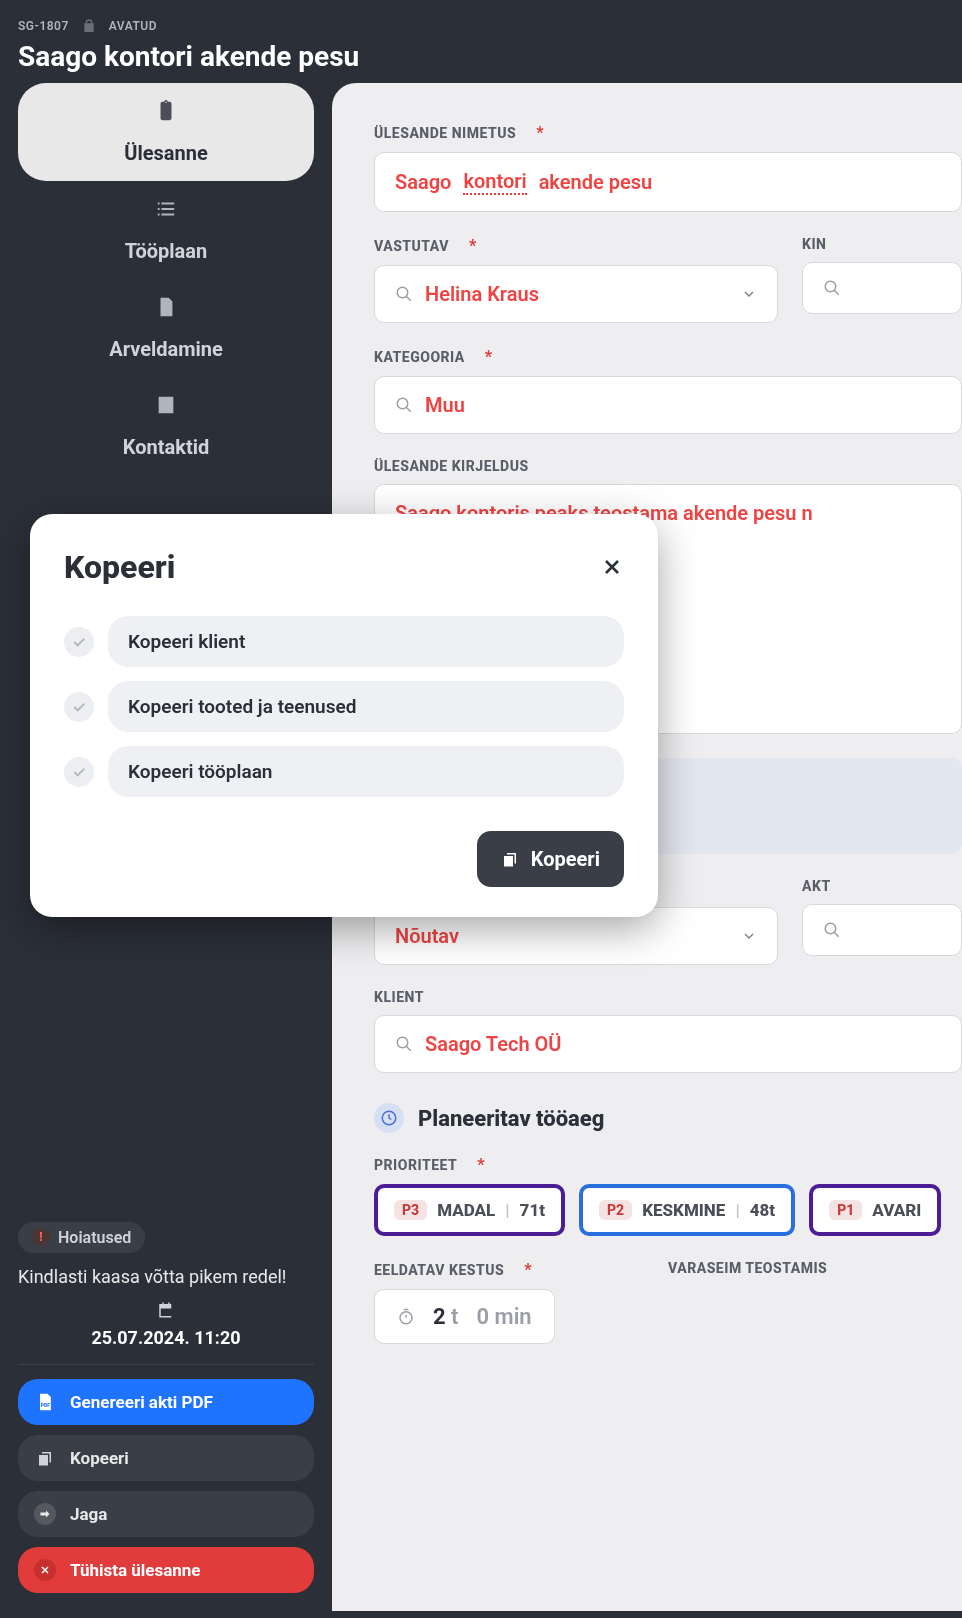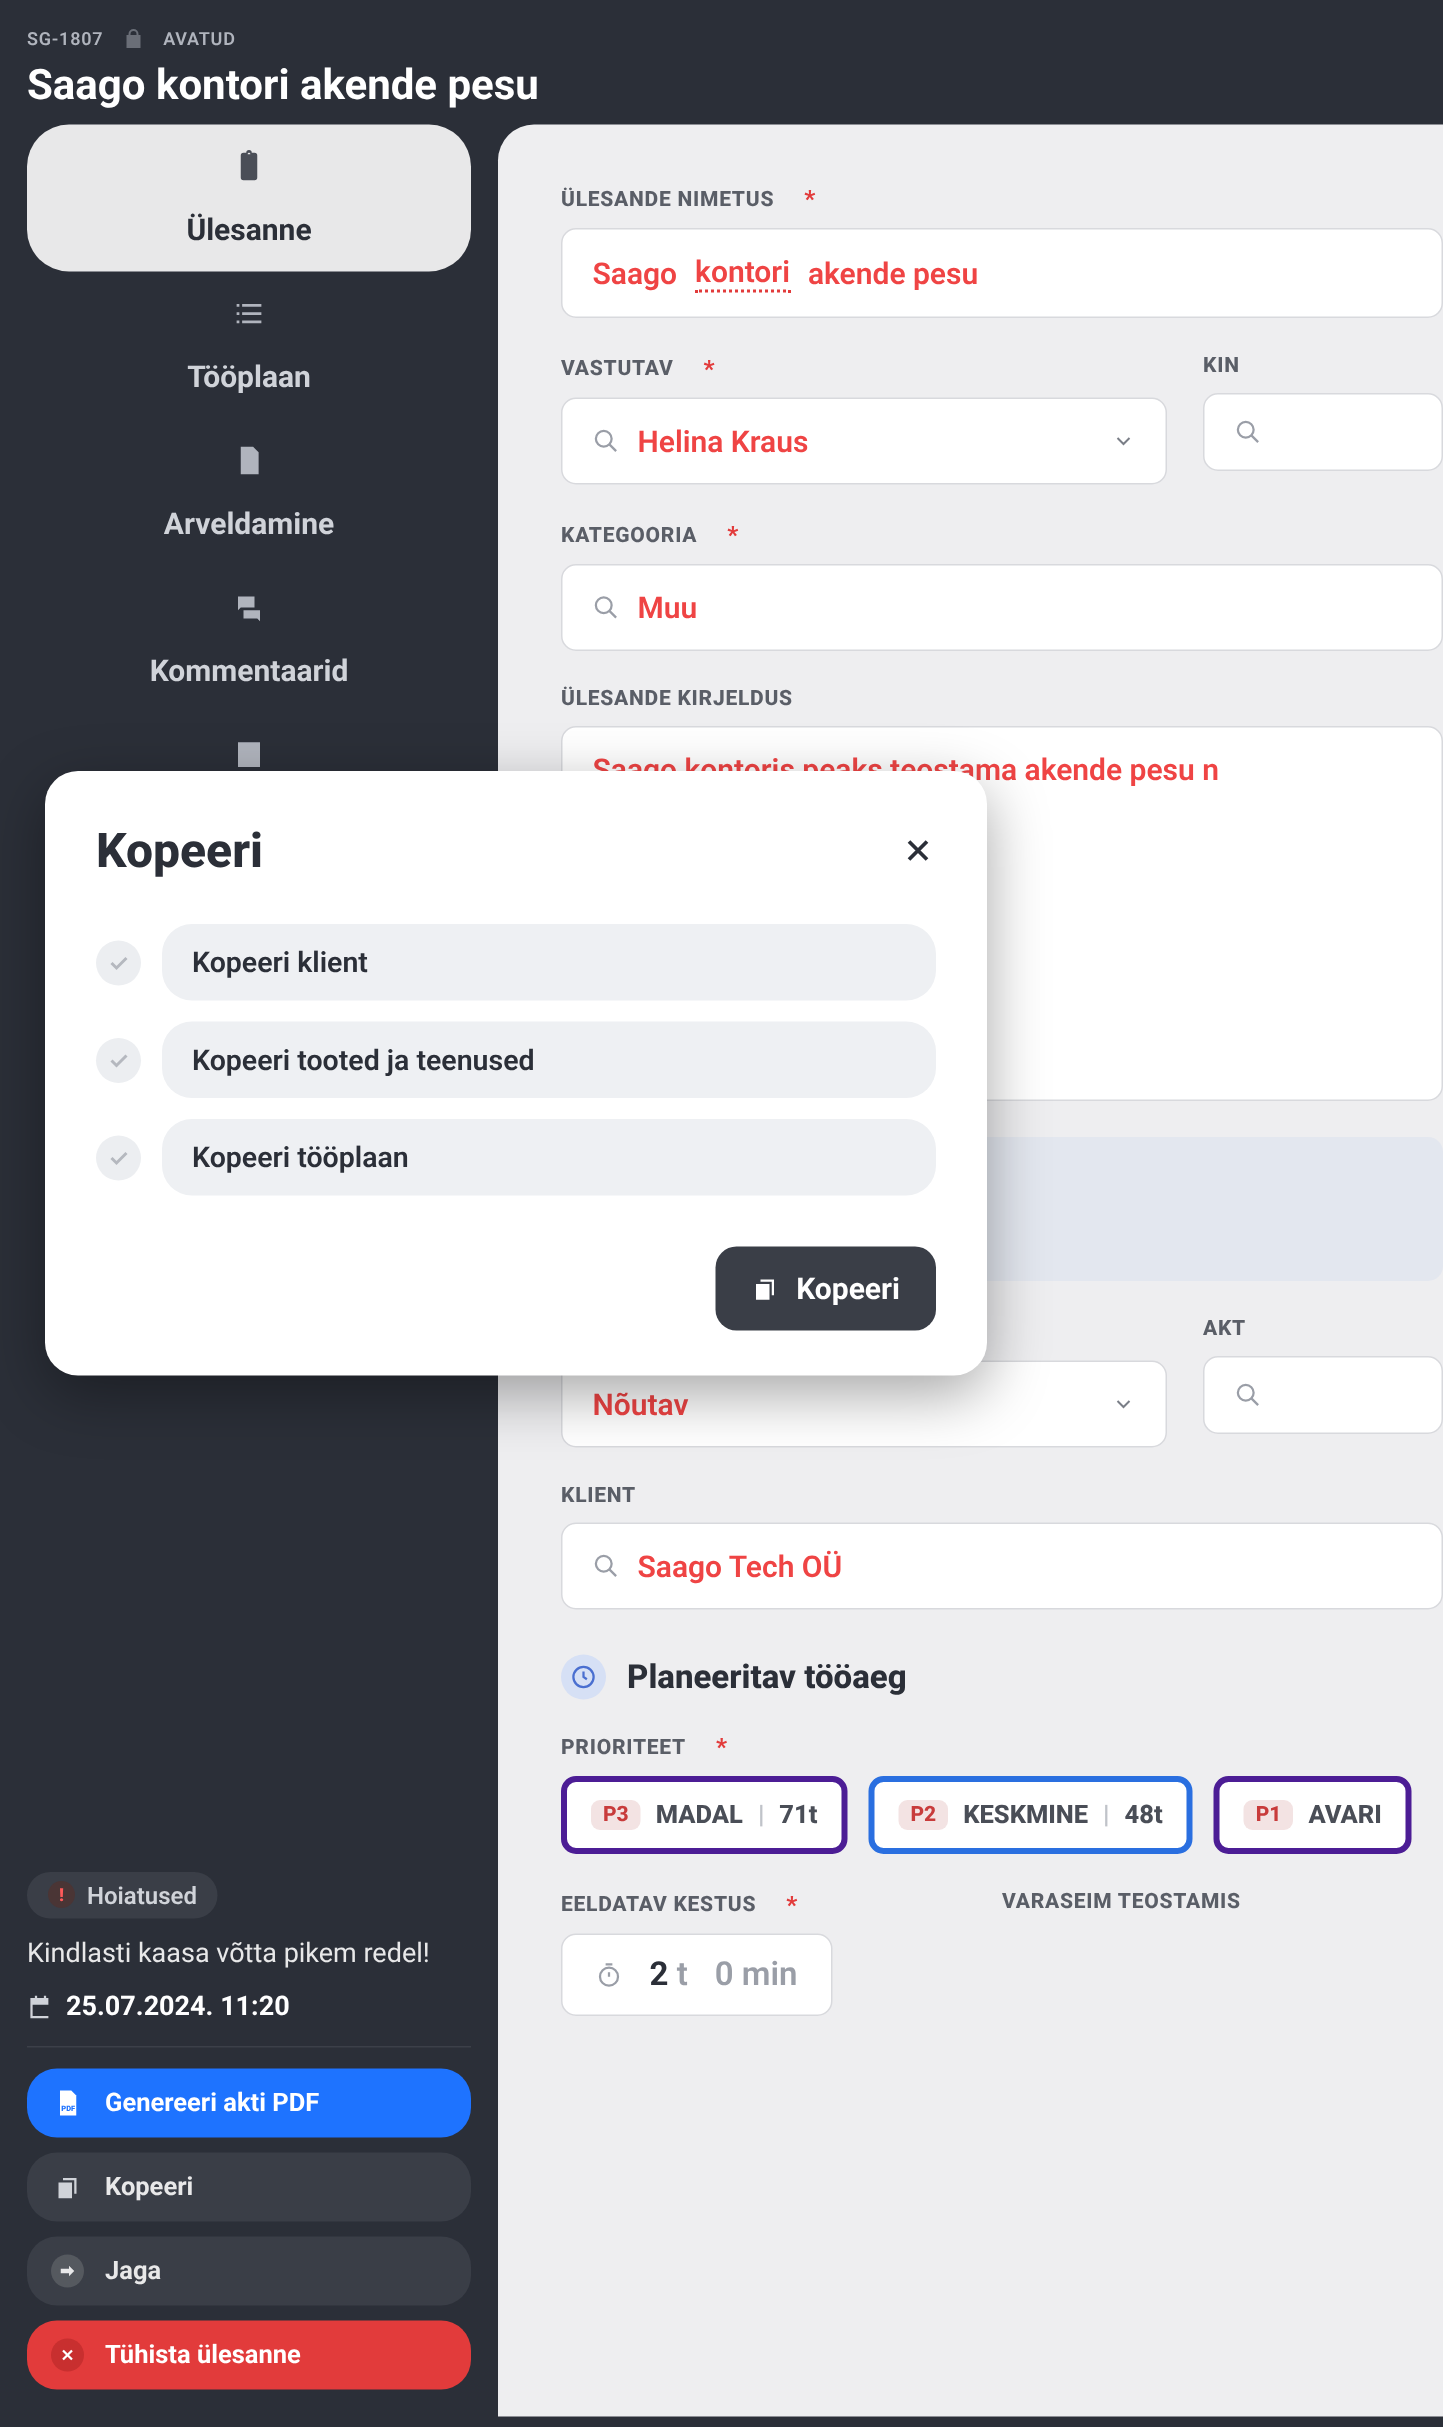--- a/index.html
+++ b/index.html
@@ -11,21 +11,21 @@
 .sidebar { width: 332px; display: flex; flex-direction: column; padding: 0 18px; }
 .nav { flex: 0 0 auto; }
 .nav-item { display: flex; align-items: center; gap: 18px; padding: 16px 22px; border-radius: 28px; font-size: 20px; font-weight: 700; color: #d0d3d9; cursor: pointer; flex-direction: column; }
 .nav-item.active { background: #e8e8e9; color: #2b2f38; }
 .nav-icon { width: 24px; height: 24px; display: flex; align-items: center; justify-content: center; flex-shrink: 0; }
 .spacer { flex: 1; }
 .warnings { padding: 10px 0 16px; border-bottom: 1px solid #3c4049; margin-bottom: 14px; }
 .warn-badge { display: inline-flex; align-items: center; gap: 8px; background: #3a3e47; padding: 6px 14px; border-radius: 16px; font-size: 16px; font-weight: 600; color: #d0d3d9; }
 .warn-dot { width: 18px; height: 18px; border-radius: 50%; background: #4a3535; display: flex; align-items: center; justify-content: center; color: #ff5a5a; font-size: 12px; font-weight: 900; }
 .warn-text { margin-top: 12px; font-size: 18px; color: #e8e8e9; line-height: 1.35; }
-.warn-date { display: flex; align-items: center; gap: 8px; margin-top: 12px; font-size: 18px; font-weight: 700; color: #fff; }
+.warn-date { display: flex; align-items: center; gap: 8px; margin-top: 12px; font-size: 18px; font-weight: 700; color: #fff; flex-direction: column; }
 .actions { display: flex; flex-direction: column; gap: 10px; padding-bottom: 18px; }
 .action-btn { display: flex; align-items: center; gap: 14px; padding: 12px 16px; border-radius: 20px; font-size: 17px; font-weight: 700; cursor: pointer; border: none; }
 .action-btn.blue { background: #1e73ff; color: #fff; }
 .action-btn.gray { background: #3a3e47; color: #e8e8e9; }
 .action-btn.red { background: #e23b3b; color: #fff; }
 .action-icon { width: 22px; height: 22px; display: flex; align-items: center; justify-content: center; flex-shrink: 0; }
 .circ-icon { width: 22px; height: 22px; border-radius: 50%; display: flex; align-items: center; justify-content: center; flex-shrink: 0; }
 .main { flex: 1; background: #eeeef0; border-top-left-radius: 24px; padding: 40px 0 40px 42px; color: #2b2f38; overflow: hidden; }
 .field-label { font-size: 14px; font-weight: 800; letter-spacing: 0.5px; color: #5a5e67; margin-bottom: 10px; display: flex; align-items: center; gap: 20px; }
 .req { color: #e23b3b; font-size: 16px; }
@@ -100,28 +100,20 @@
         <span class="nav-icon">
             <svg width="22" height="22" viewBox="0 0 24 24" fill="#b0b4bd">
               <path d="M6 2h9l4 4v16H6V2zm2 6h8v2H8zm0 4h8v2H8z"></path>
             </svg>
           </span>
         <span>Arveldamine</span>
       </div>
       <div class="nav-item">
         <span class="nav-icon">
             <svg width="22" height="22" viewBox="0 0 24 24" fill="#b0b4bd">
-              <path d="M4 4h12v8H6l-2 2V4zm4 10h12v8l-2-2H8v-6z"></path>
-            </svg>
-          </span>
-        <span>Kommentaarid</span>
-      </div>
-      <div class="nav-item">
-        <span class="nav-icon">
-            <svg width="22" height="22" viewBox="0 0 24 24" fill="#b0b4bd">
               <path d="M4 3h16v18H4V3zm8 4a3 3 0 110 6 3 3 0 010-6zm-5 11c0-2 3-3 5-3s5 1 5 3H7z"></path>
             </svg>
           </span>
         <span>Kontaktid</span>
       </div>
     </div>
 
     <div class="spacer"></div>
 
     <div class="warnings">

